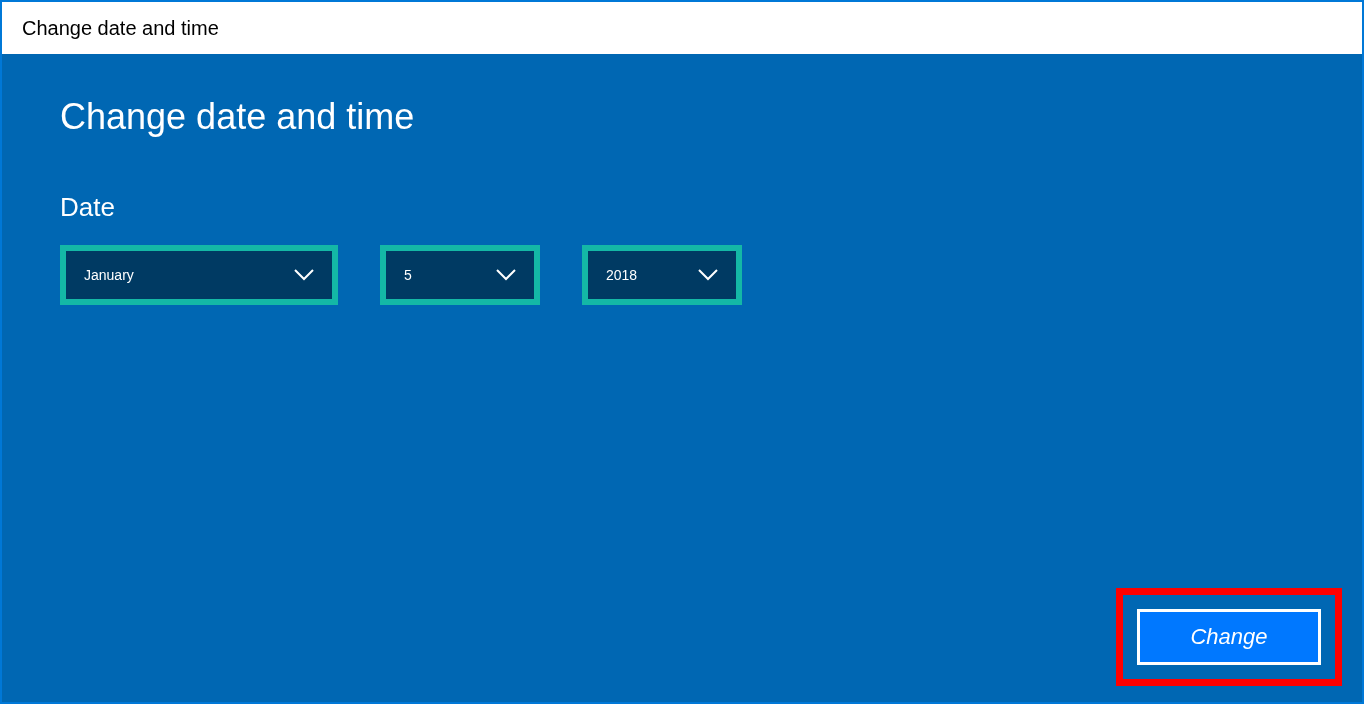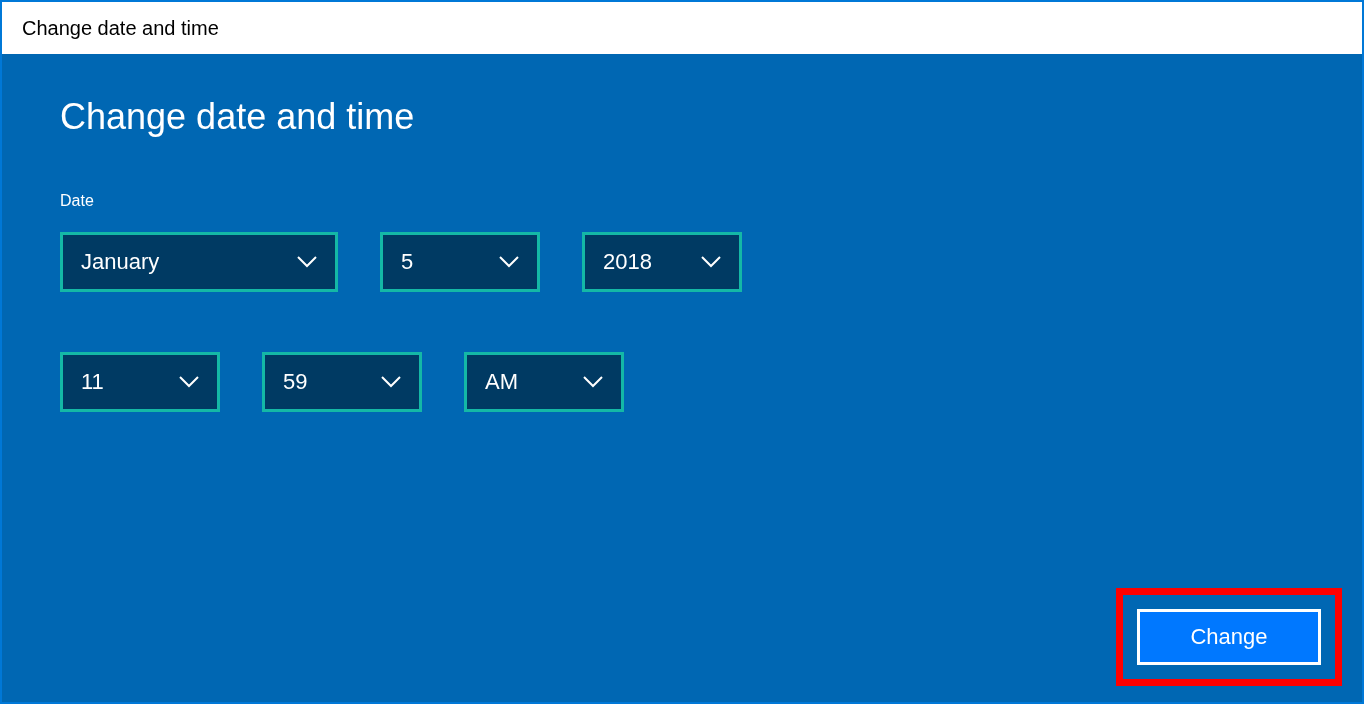--- a/index.html
+++ b/index.html
@@ -35,38 +35,38 @@
       color: #fff;
       padding-left: 58px;
       padding-top: 42px;
     }
     .heading {
       font-size: 36px;
       font-weight: 400;
       margin-bottom: 54px;
     }
     .section-label {
-      font-size: 16px;
+      font-size: 26px;
       font-weight: 400;
       margin-bottom: 22px;
     }
     .row {
       display: flex;
       gap: 42px;
       margin-bottom: 60px;
     }
     .dropdown {
       background: #003a63;
-      border: 3px solid #14b8a6;
+      border: 6px solid #14b8a6;
       height: 60px;
       display: flex;
       align-items: center;
       justify-content: space-between;
       padding: 0 18px;
-      font-size: 22px;
+      font-size: 14px;
       color: #fff;
       cursor: pointer;
     }
     .dd-month { width: 278px; }
     .dd-day   { width: 160px; }
     .dd-year  { width: 160px; }
     .dd-hour  { width: 160px; }
     .dd-min   { width: 160px; }
     .dd-ampm  { width: 160px; }
     .chev {
@@ -76,20 +76,21 @@
     .chev svg {
       display: block;
     }
     .buttons {
       position: absolute;
       right: 20px;
       bottom: 16px;
       display: flex;
       gap: 28px;
       align-items: flex-start;
+      font-style: italic;
     }
     .highlight-box {
       border: 7px solid #ff0000;
       padding: 14px;
     }
     .btn {
       width: 184px;
       height: 56px;
       border: 3px solid #ffffff;
       display: flex;
@@ -147,50 +148,20 @@
         <span class="chev">
           <svg width="20" height="12" viewBox="0 0 20 12">
               <polyline points="1,1 10,10 19,1" fill="none" stroke="#fff" stroke-width="2"></polyline>
             </svg>
         </span>
       </div>
 
     </div>
 
 
-    <div class="row">
-
-      <div class="dropdown dd-hour">
-        <span>11</span>
-        <span class="chev">
-          <svg width="20" height="12" viewBox="0 0 20 12">
-              <polyline points="1,1 10,10 19,1" fill="none" stroke="#fff" stroke-width="2"></polyline>
-            </svg>
-        </span>
-      </div>
-
-      <div class="dropdown dd-min">
-        <span>59</span>
-        <span class="chev">
-          <svg width="20" height="12" viewBox="0 0 20 12">
-              <polyline points="1,1 10,10 19,1" fill="none" stroke="#fff" stroke-width="2"></polyline>
-            </svg>
-        </span>
-      </div>
-
-      <div class="dropdown dd-ampm">
-        <span>AM</span>
-        <span class="chev">
-          <svg width="20" height="12" viewBox="0 0 20 12">
-              <polyline points="1,1 10,10 19,1" fill="none" stroke="#fff" stroke-width="2"></polyline>
-            </svg>
-        </span>
-      </div>
-
-    </div>
 
     <div class="buttons">
       <div class="highlight-box">
         <div class="btn btn-change">
           <span>Change</span>
         </div>
       </div>
     </div>
 
   </div>

